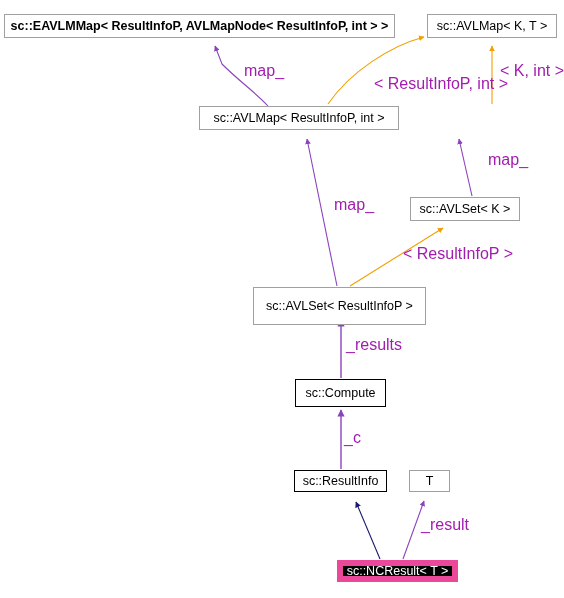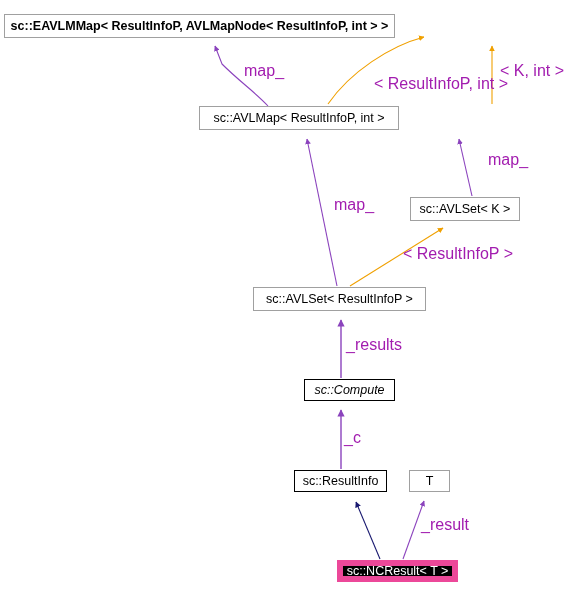--- a/index.html
+++ b/index.html
@@ -103,35 +103,38 @@
     <path d="M 380,559 L 356,502" fill="none" stroke="#191970" stroke-width="1.1" marker-end="url(#arrow-navy)"></path>
 
       T --&gt;
     <path d="M 403,559 L 424,501" fill="none" stroke="#8b43bd" stroke-width="1.1" marker-end="url(#arrow-purple)"></path>
   </svg>
 
   <div class="node" style="left:4px; top:14px; width:391px; height:24px;font-weight:bold;">
     <span>sc::EAVLMMap&lt; ResultInfoP, AVLMapNode&lt; ResultInfoP, int &gt; &gt;</span>
   </div>
 
+  <div class="node" style="left:427px; top:14px; width:130px; height:24px;">
+    <span>sc::AVLMap&lt; K, T &gt;</span>
+  </div>
 
   <div class="node" style="left:199px; top:106px; width:200px; height:24px;">
     <span>sc::AVLMap&lt; ResultInfoP, int &gt;</span>
   </div>
 
 
   <div class="node" style="left:410px; top:197px; width:110px; height:24px;">
     <span>sc::AVLSet&lt; K &gt;</span>
   </div>
 
-  <div class="node" style="left:253px; top:287px; width:173px; height:24px;">
+  <div class="node" style="left:253px; top:287px; width:173px; height:38px;">
     <span>sc::AVLSet&lt; ResultInfoP &gt;</span>
   </div>
 
-  <div class="node thick" style="left:304px; top:379px; width:91px; height:22px;font-style:italic;">
+  <div class="node thick" style="left:295px; top:379px; width:91px; height:28px;">
     <span>sc::Compute</span>
   </div>
 
   <div class="node thick" style="left:294px; top:470px; width:93px; height:22px;">
     <span>sc::ResultInfo</span>
   </div>
 
   <div class="node" style="left:409px; top:470px; width:41px; height:22px;">
     <span>T</span>
   </div>

